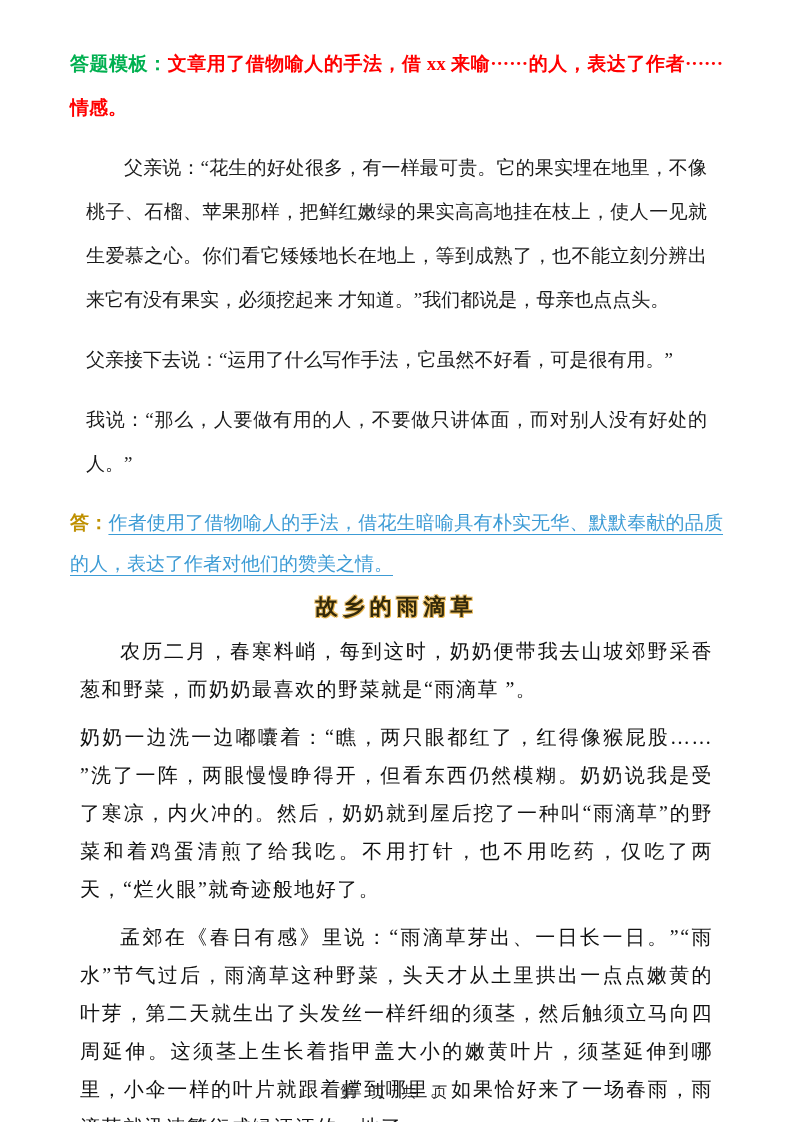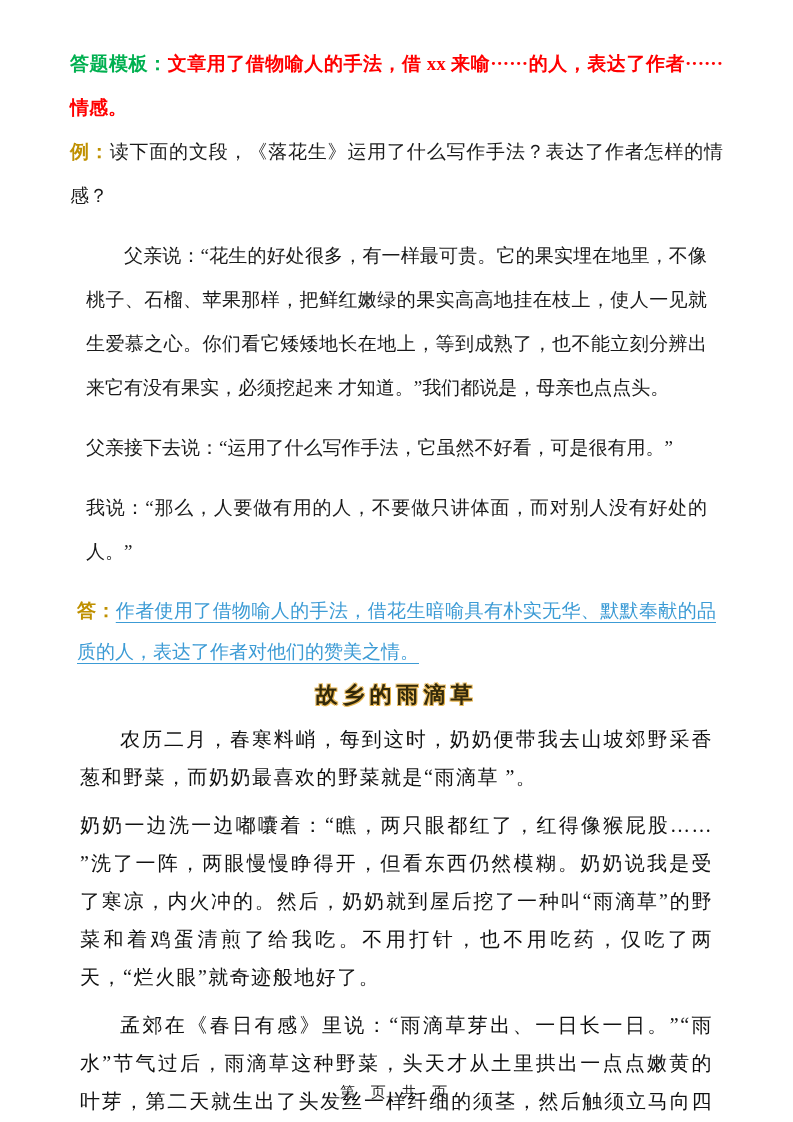--- a/index.html
+++ b/index.html
@@ -39,21 +39,21 @@
     font-weight: bold;
   }
   .passage {
     margin: 16px;
     font-size: 19px;
     line-height: 44px;
     text-align: justify;
   }
   .indent { text-indent: 2em; }
   .answer-line {
-    margin: 7px;
+    margin: 0;
     font-size: 19px;
     line-height: 41px;
     text-align: justify;
   }
   .answer-text {
     color: #3C9BD5;
     text-decoration: underline;
     text-underline-offset: 5px;
   }
   
@@ -89,23 +89,20 @@
 </style>
 </head>
 <body>
 
 <div class="page">
 
   <p class="qa-line">
     <span class="lbl-green">答题模板：</span><span class="red-bold">文章用了借物喻人的手法，借 xx 来喻······的人，表达了作者······情感。</span>
   </p>
 
-  <p class="qa-line">
-    <span class="lbl-gold">例：</span><span>读下面的文段，《落花生》运用了什么写作手法？表达了作者怎样的情感？</span>
-  </p>
 
   <p class="passage indent">父亲说：“花生的好处很多，有一样最可贵。它的果实埋在地里，不像桃子、石榴、苹果那样，把鲜红嫩绿的果实高高地挂在枝上，使人一见就生爱慕之心。你们看它矮矮地长在地上，等到成熟了，也不能立刻分辨出来它有没有果实，必须挖起来 才知道。”我们都说是，母亲也点点头。</p>
   <p class="passage">父亲接下去说：“运用了什么写作手法，它虽然不好看，可是很有用。”</p>
   <p class="passage">我说：“那么，人要做有用的人，不要做只讲体面，而对别人没有好处的人。”</p>
 
   <p class="answer-line">
     <span class="lbl-gold">答：</span><span class="answer-text">作者使用了借物喻人的手法，借花生暗喻具有朴实无华、默默奉献的品质的人，表达了作者对他们的赞美之情。</span>
   </p>
 
   <h2 class="essay-title">故乡的雨滴草</h2>

